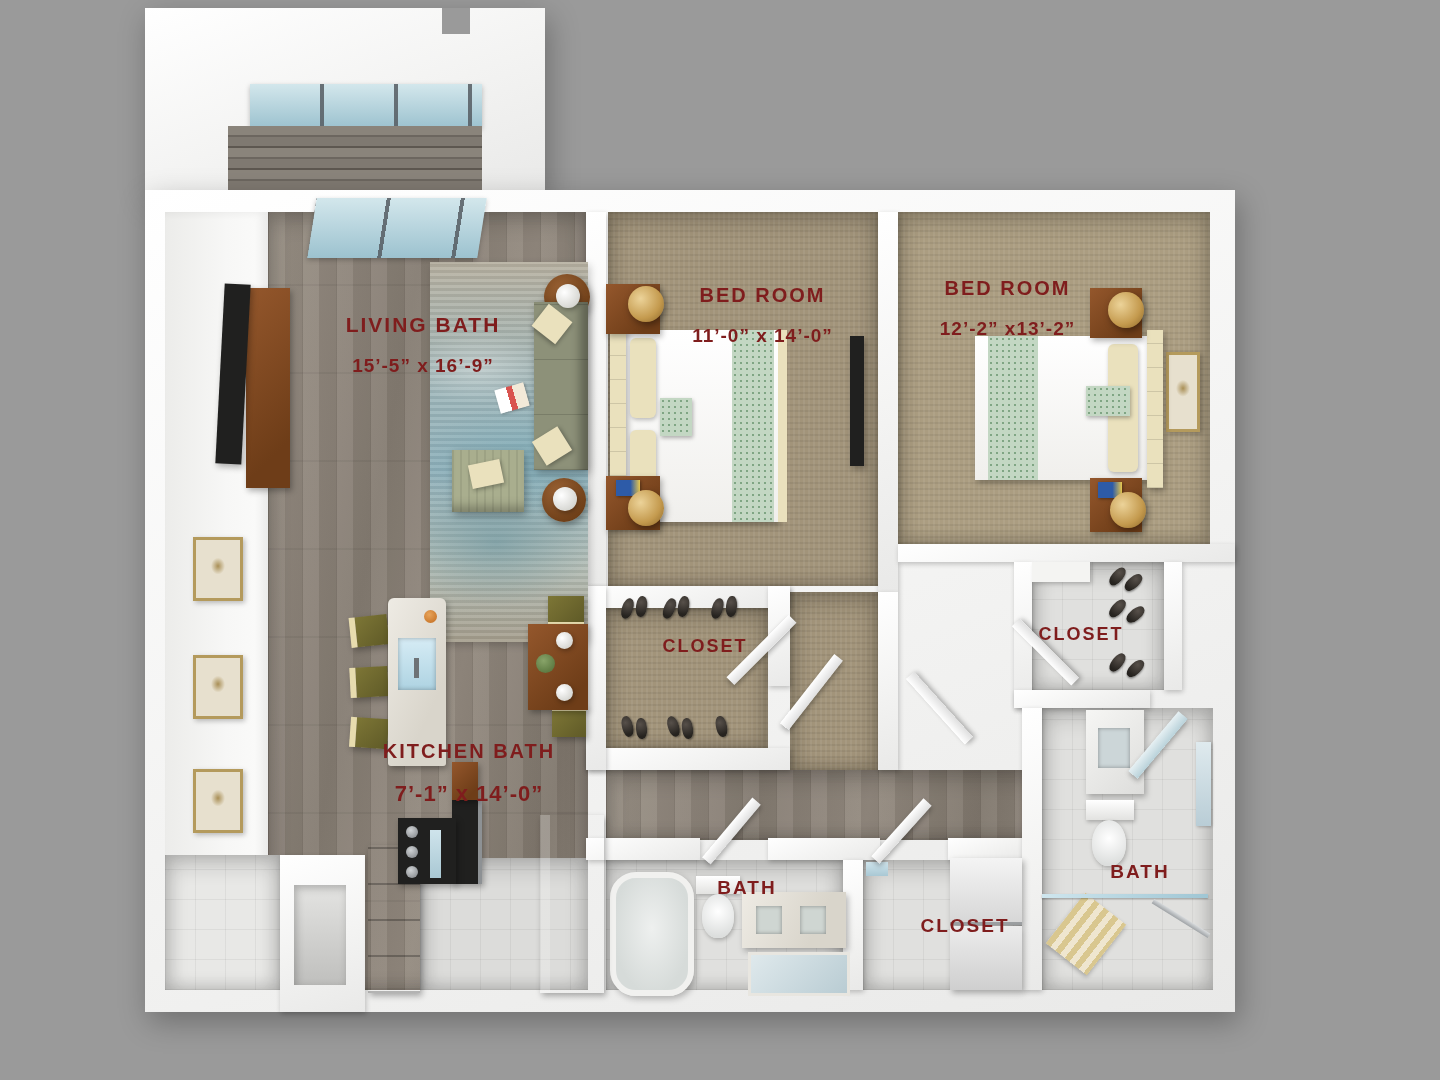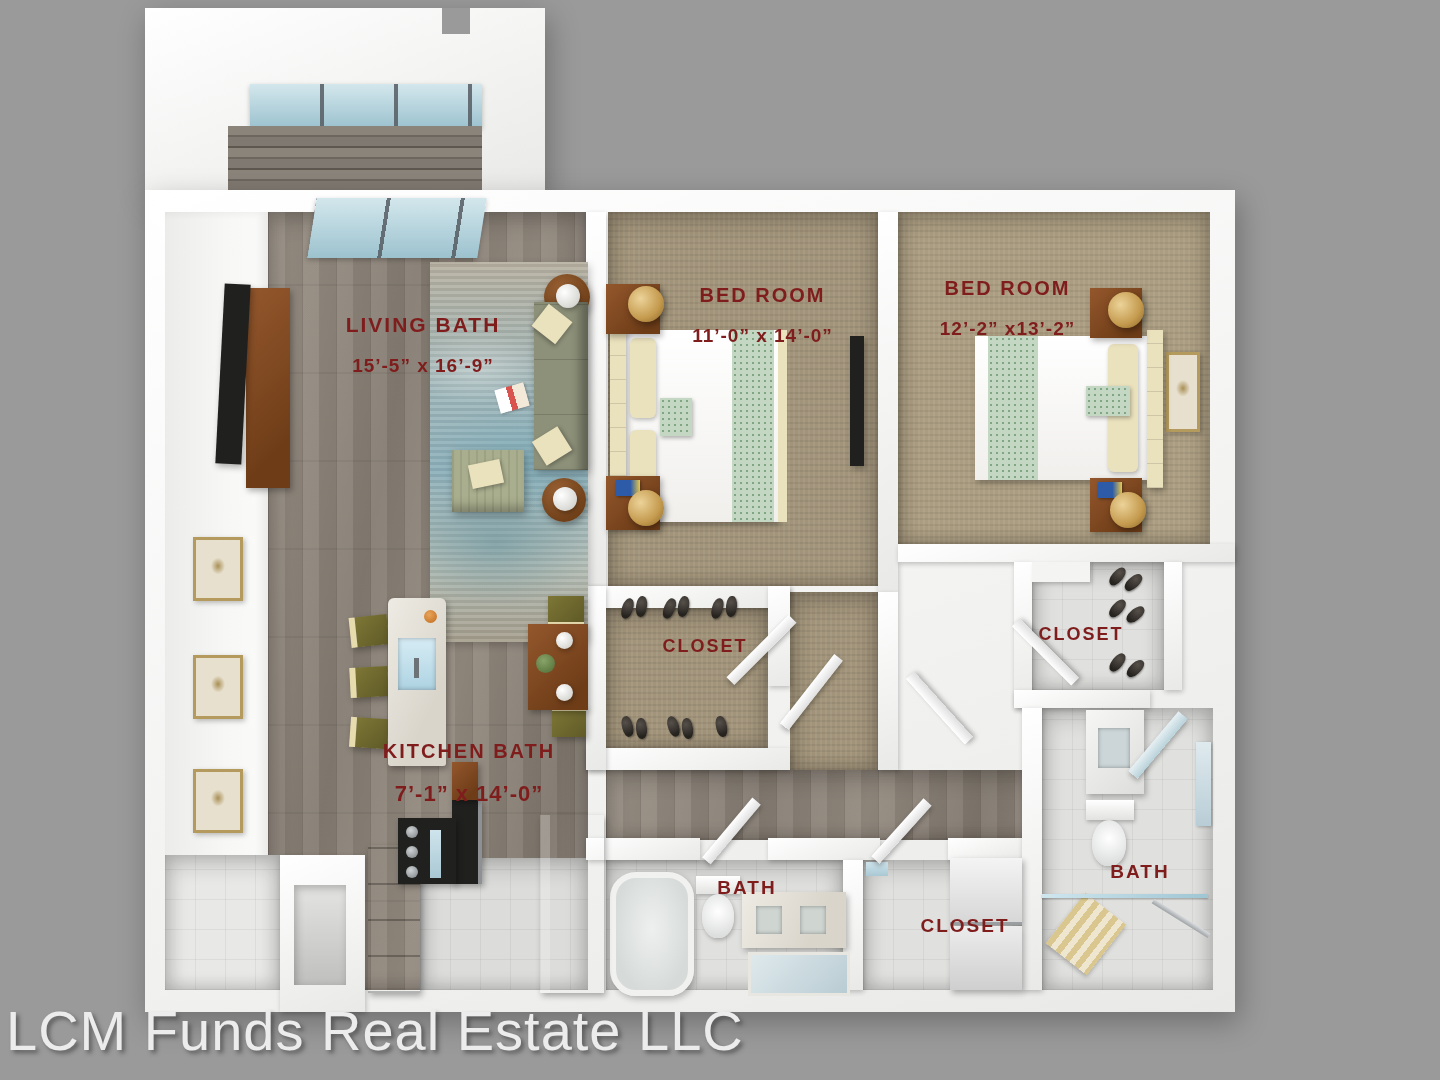--- a/index.html
+++ b/index.html
@@ -256,15 +256,14 @@
   <div class="rlabel" style="left:707px;top:877px;width:80px;font-size:19px;">
     <div class="rname">BATH</div>
   </div>
   <div class="rlabel" style="left:1100px;top:861px;width:80px;font-size:19px;">
     <div class="rname">BATH</div>
   </div>
   <div class="rlabel" style="left:902px;top:915px;width:126px;font-size:19px;">
     <div class="rname">CLOSET</div>
   </div>
 
-  <div class="watermark" style="left:6px;top:998px;font-size:56px;">LCM Funds Real Estate LLC</div>
 
 </div>
 
 </body></html>

